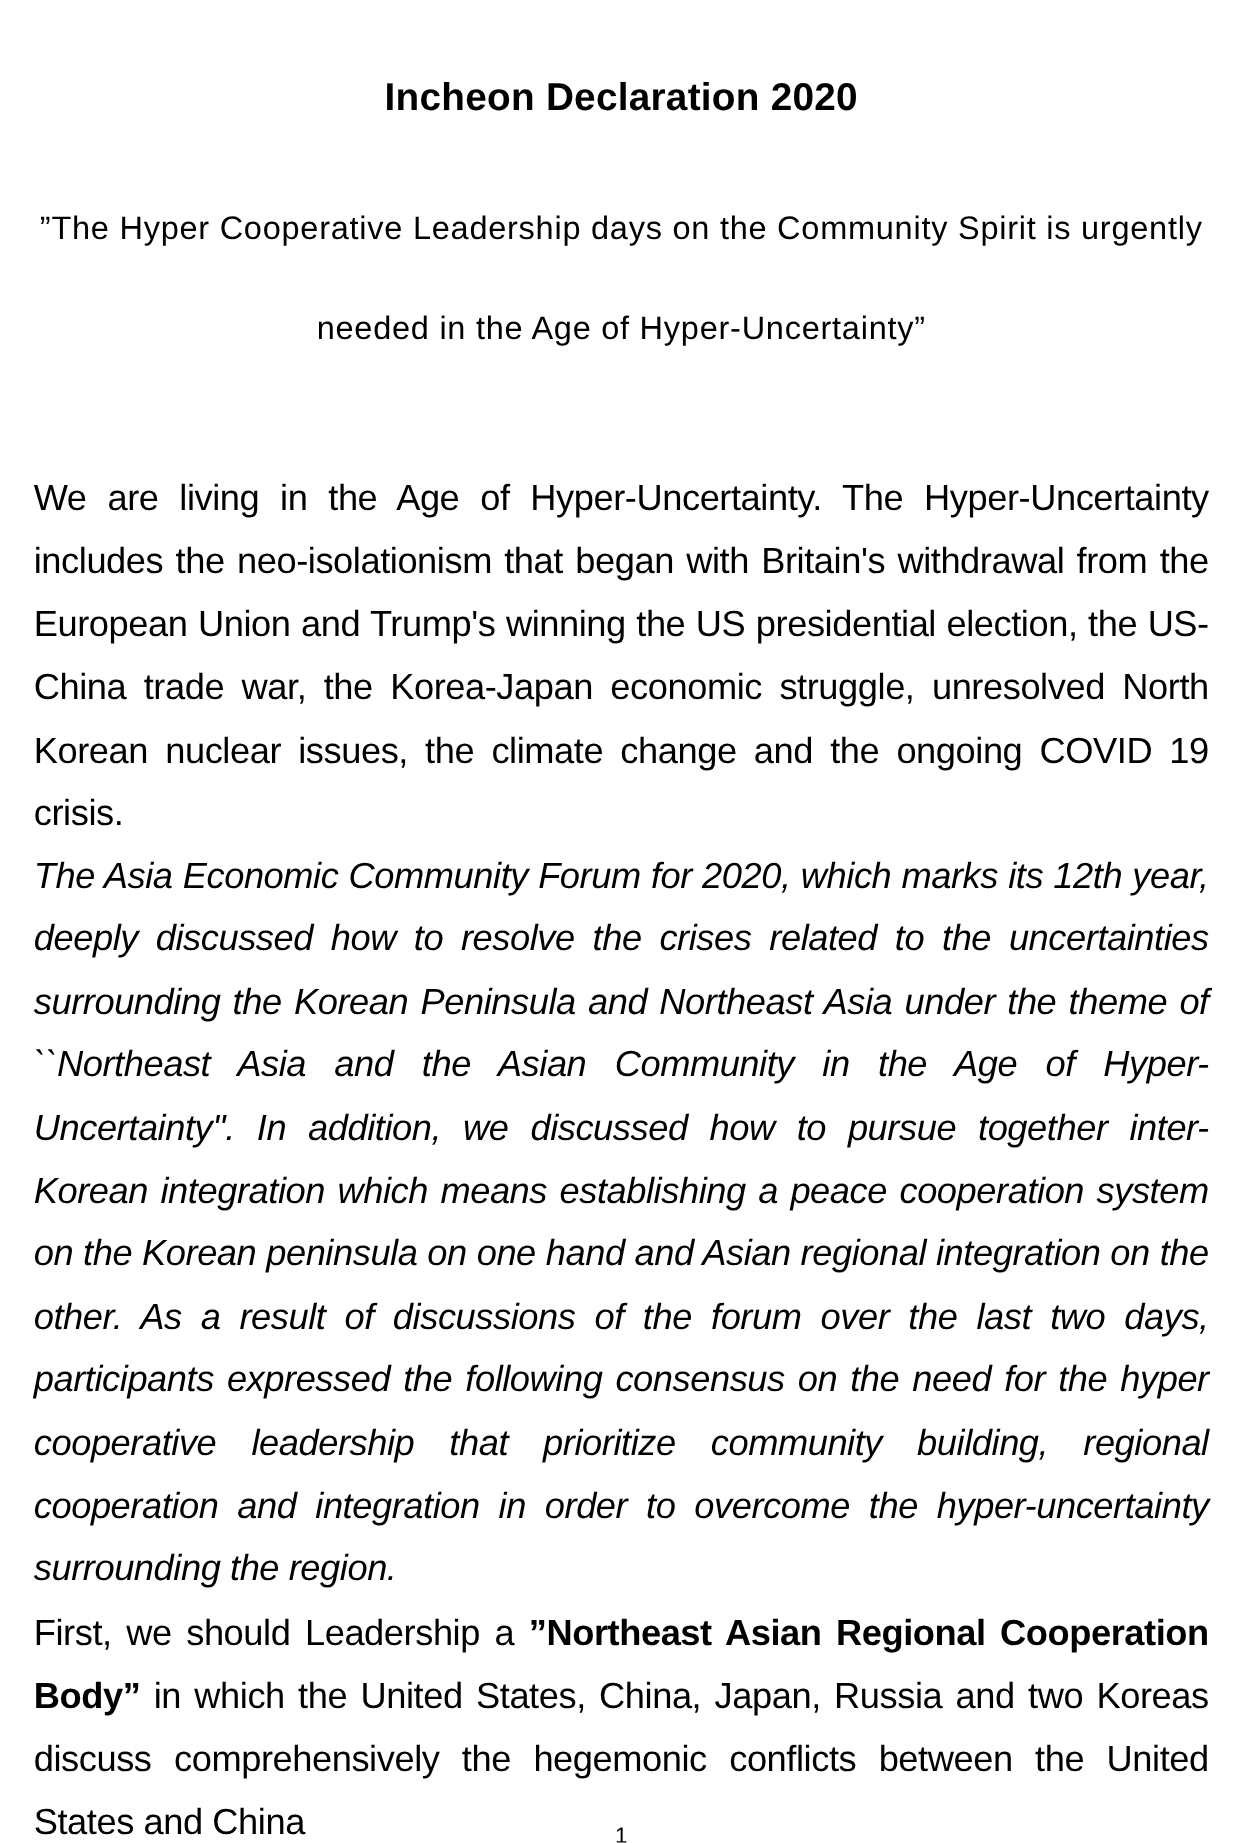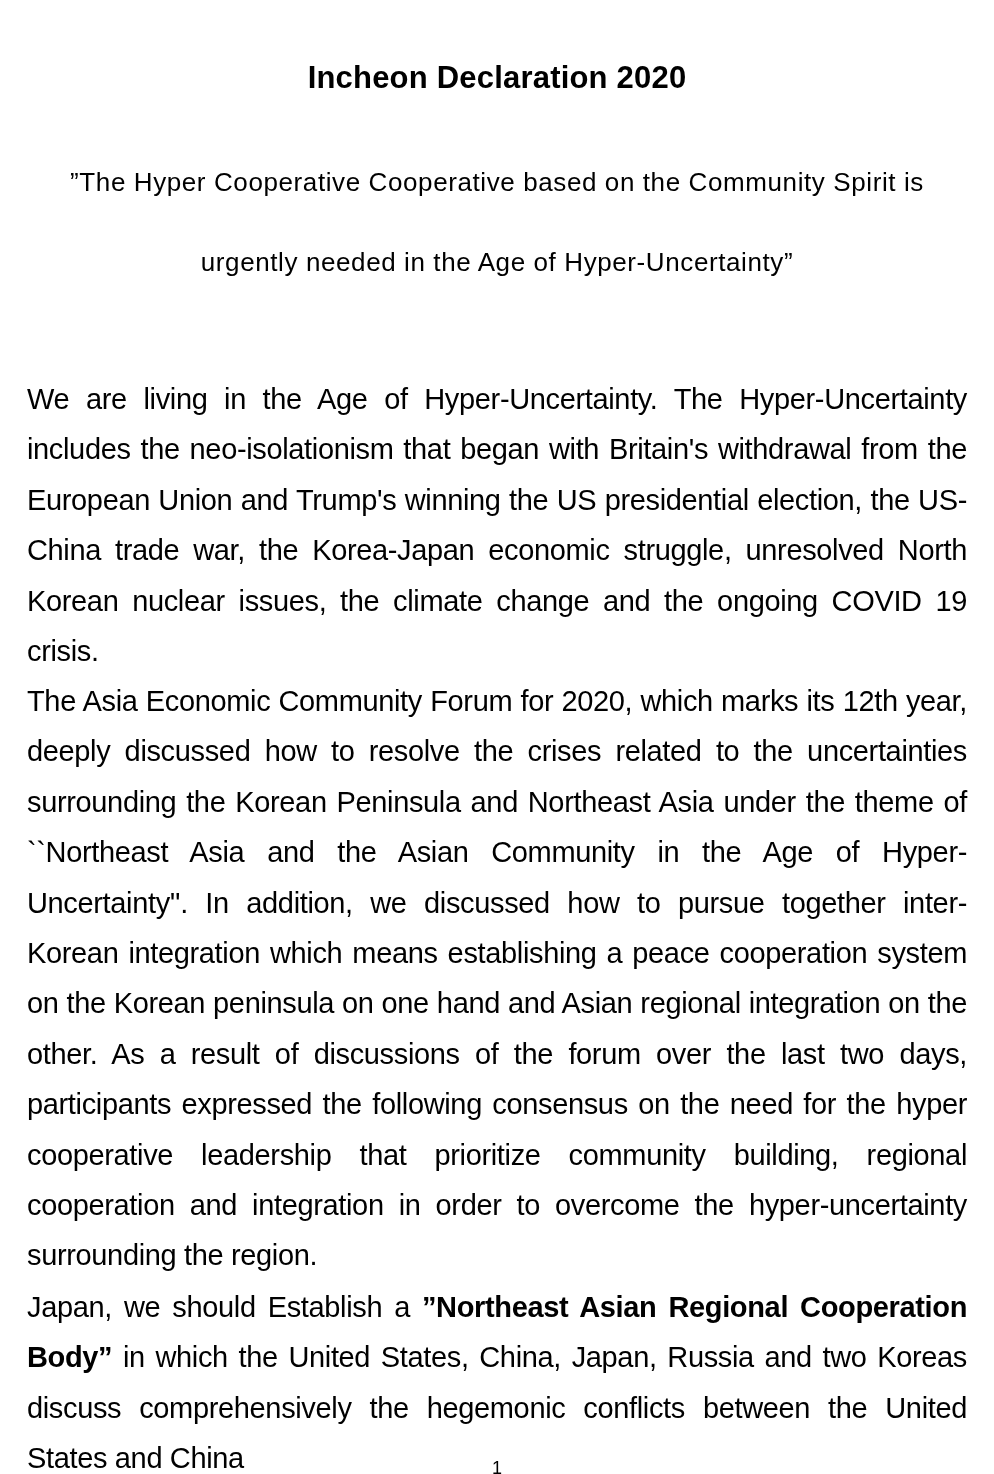--- a/index.html
+++ b/index.html
@@ -46,41 +46,41 @@
       position: absolute;
       left: 27px;
       width: 940px;
       font-size: 29px;
       line-height: 50.4px;
       text-align: justify;
       letter-spacing: -0.35px;
       word-spacing: 0px;
     }
     .p1 { top: 358px; }
-    .p2 { top: 660px; }
+    .p2 { top: 660px; font-style: italic; }
     .p3 { top: 1266px; }
     .bold { font-weight: bold; margin-top: 48px; }
     .page-number {
       position: absolute;
       top: 1440px;
       left: 0;
       width: 994px;
       text-align: center;
       font-size: 18px;
       line-height: 24px;
     }
   </style>
 </head>
 <body>
 
 <div class="page">
   <div class="title">Incheon Declaration 2020</div>
 
-  <div class="subtitle">”The Hyper Cooperative Cooperative based on the Community Spirit is urgently needed in the Age of Hyper-Uncertainty”</div>
+  <div class="subtitle">”The Hyper Cooperative Leadership days on the Community Spirit is urgently needed in the Age of Hyper-Uncertainty”</div>
 
   <p class="body-text p1" style="margin:0;">We are living in the Age of Hyper-Uncertainty. The Hyper-Uncertainty includes the neo-isolationism that began with Britain's withdrawal from the European Union and Trump's winning the US presidential election, the US-China trade war, the Korea-Japan economic struggle, unresolved North Korean nuclear issues, the climate change and the ongoing COVID 19 crisis.</p>
 
   <p class="body-text p2" style="margin:0;">The Asia Economic Community Forum for 2020, which marks its 12th year, deeply discussed how to resolve the crises related to the uncertainties surrounding the Korean Peninsula and Northeast Asia under the theme of ``Northeast Asia and the Asian Community in the Age of Hyper-Uncertainty''. In addition, we discussed how to pursue together inter-Korean integration which means establishing a peace cooperation system on the Korean peninsula on one hand and Asian regional integration on the other. As a result of discussions of the forum over the last two days, participants expressed the following consensus on the need for the hyper cooperative leadership that prioritize community building, regional cooperation and integration in order to overcome the hyper-uncertainty surrounding the region.</p>
 
-  <p class="body-text p3" style="margin:0;"><span>Japan, we should Establish a </span><span class="bold">”Northeast Asian Regional Cooperation Body”</span><span> in which the United States, China, Japan, Russia and two Koreas discuss comprehensively the hegemonic conflicts between the United States and China</span></p>
+  <p class="body-text p3" style="margin:0;"><span>First, we should Leadership a </span><span class="bold">”Northeast Asian Regional Cooperation Body”</span><span> in which the United States, China, Japan, Russia and two Koreas discuss comprehensively the hegemonic conflicts between the United States and China</span></p>
 
   <div class="page-number">1</div>
 </div>
 
 </body></html>

